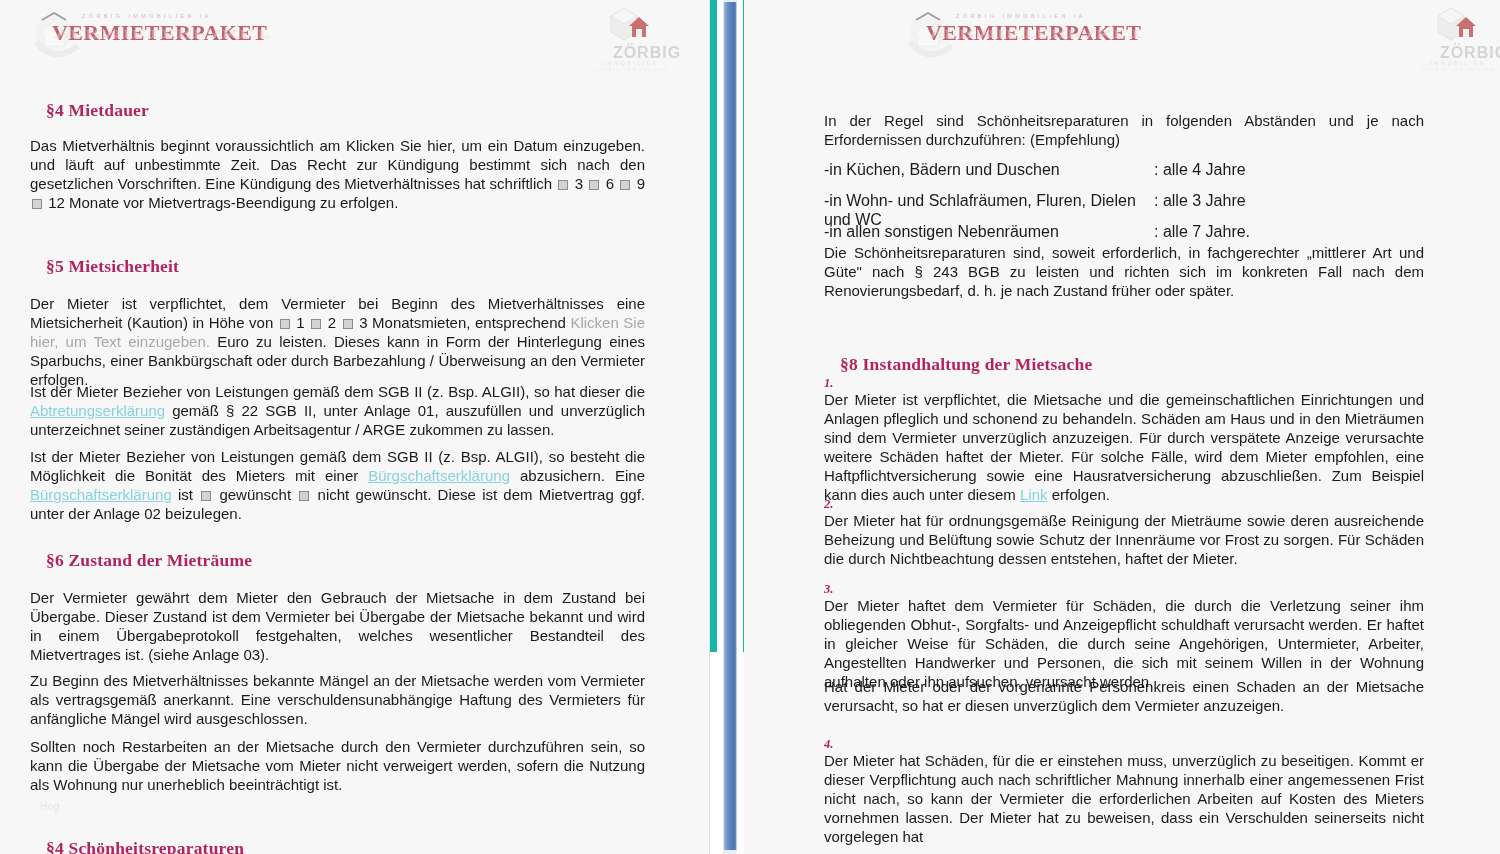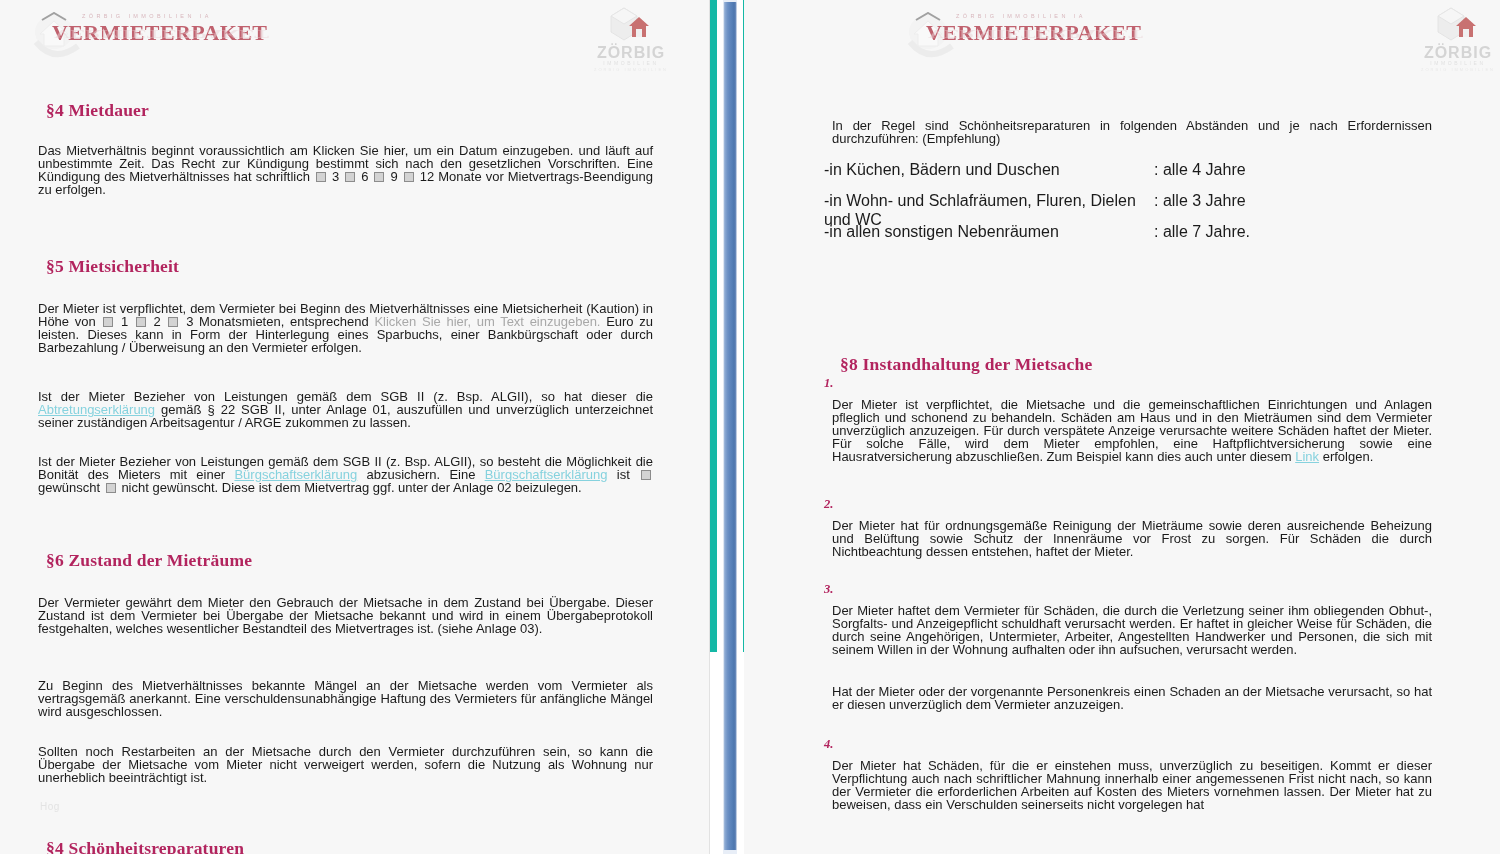--- a/index.html
+++ b/index.html
@@ -146,21 +146,21 @@
   }
   .logo-right .zb-mark {
     position: absolute;
     left: 14px;
     top: 0;
     width: 50px;
     height: 42px;
   }
   .logo-right .zb-word {
     position: absolute;
-    left: 0;
+    left: 16px;
     top: 40px;
     width: 78px;
     text-align: center;
     font-family: "Liberation Sans", sans-serif;
     font-size: 16px;
     font-weight: bold;
     letter-spacing: 1px;
     color: #cfcfcf;
   }
   .logo-right .zb-sub {
@@ -188,25 +188,25 @@
   h2.sec {
     font-family: "Liberation Serif", serif;
     font-size: 17.5px;
     font-weight: bold;
     color: #b2245e;
     margin: 16px;
     letter-spacing: 0.2px;
   }
   .para {
     font-family: "Liberation Sans", sans-serif;
-    font-size: 13px;
-    line-height: 13px;
+    font-size: 15px;
+    line-height: 19px;
     color: #1b1b1b;
     text-align: justify;
-    margin: 8px;
+    margin: 0;
   }
   .num {
     font-family: "Liberation Serif", serif;
     font-style: italic;
     font-weight: bold;
     font-size: 12.5px;
     color: #b2245e;
     margin: 0;
     line-height: 16px;
   }
@@ -345,20 +345,21 @@
       </div>
       <div class="sched-row b" style="left:0px; top:191px; width:620px;">
         <div class="sched-label">-in Wohn- und Schlafräumen, Fluren, Dielen und WC</div>
         <div class="sched-val">: alle 3 Jahre</div>
       </div>
       <div class="sched-row b" style="left:0px; top:222px; width:620px;">
         <div class="sched-label">-in allen sonstigen Nebenräumen</div>
         <div class="sched-val">: alle 7 Jahre.</div>
       </div>
 
+      <p class="para b" style="left:0px; top:243px; width:600px;"><span>Die Schönheitsreparaturen sind, soweit erforderlich, in fachgerechter „mittlerer Art und Güte" nach § 243 BGB zu leisten und richten sich im konkreten Fall nach dem Renovierungsbedarf, d. h. je nach Zustand früher oder später.</span></p>
 
       <h2 class="sec b" style="left:0px; top:338px;">§8 Instandhaltung der Mietsache</h2>
 
       <div class="num b" style="left:0px; top:375px;">1.</div>
       <p class="para b" style="left:0px; top:390px; width:600px;"><span>Der Mieter ist verpflichtet, die Mietsache und die gemeinschaftlichen Einrichtungen und Anlagen pfleglich und schonend zu behandeln. Schäden am Haus und in den Mieträumen sind dem Vermieter unverzüglich anzuzeigen. Für durch verspätete Anzeige verursachte weitere Schäden haftet der Mieter. Für solche Fälle, wird dem Mieter empfohlen, eine Haftpflichtversicherung sowie eine Hausratversicherung abzuschließen. Zum Beispiel kann dies auch unter diesem </span><span class="lnk">Link</span><span> erfolgen.</span></p>
 
       <div class="num b" style="left:0px; top:496px;">2.</div>
       <p class="para b" style="left:0px; top:511px; width:600px;"><span>Der Mieter hat für ordnungsgemäße Reinigung der Mieträume sowie deren ausreichende Beheizung und Belüftung sowie Schutz der Innenräume vor Frost zu sorgen. Für Schäden die durch Nichtbeachtung dessen entstehen, haftet der Mieter.</span></p>
 
       <div class="num b" style="left:0px; top:581px;">3.</div>

